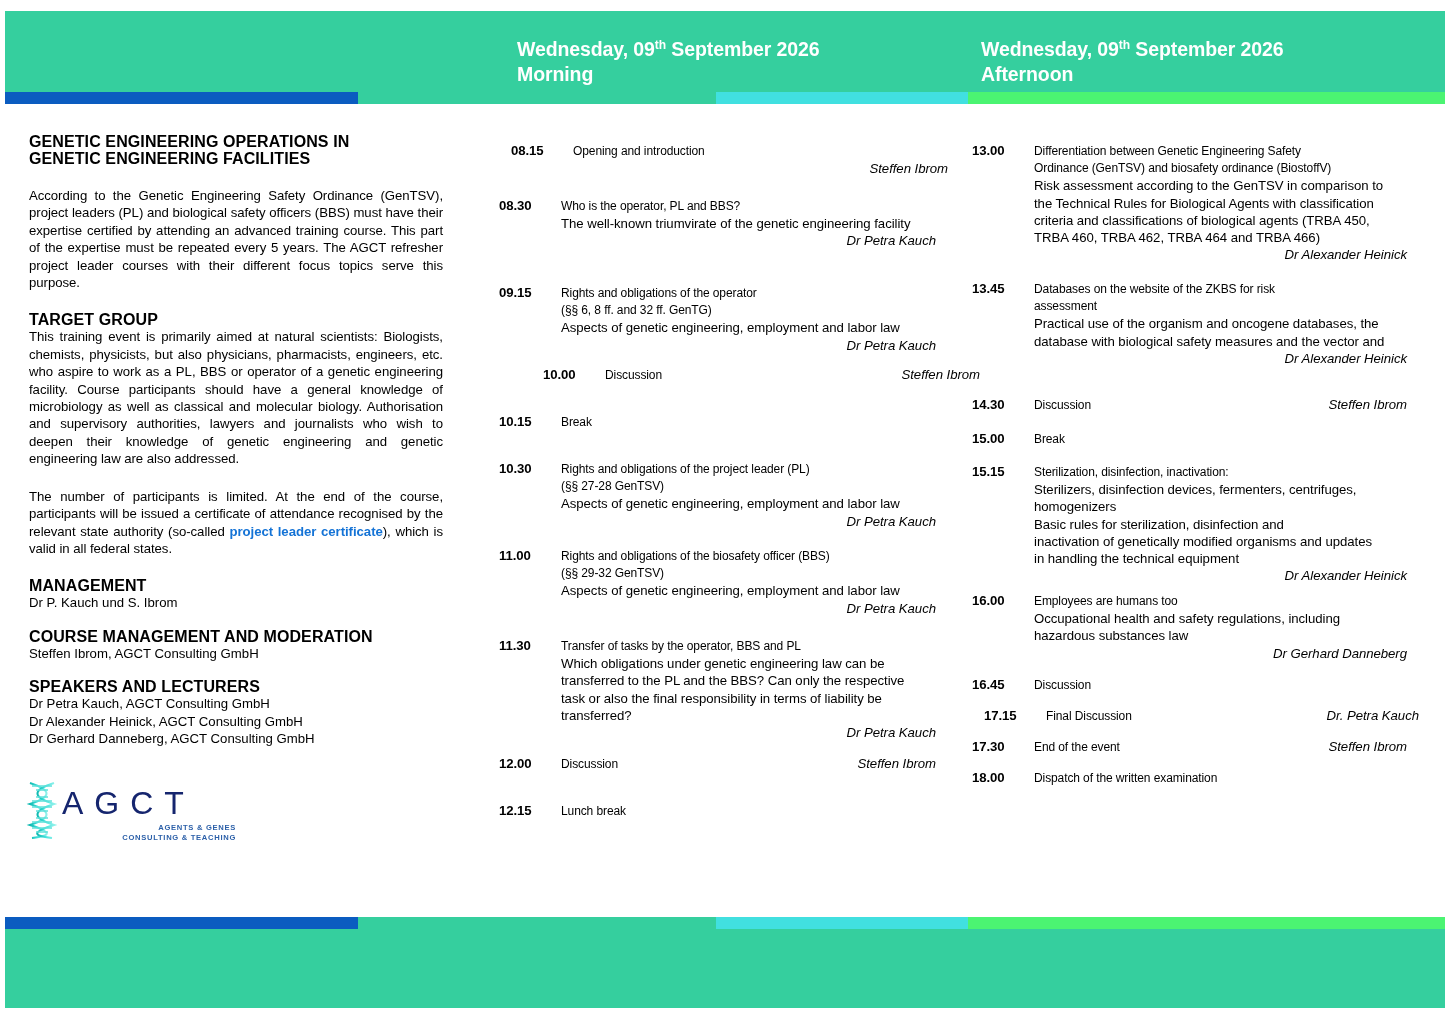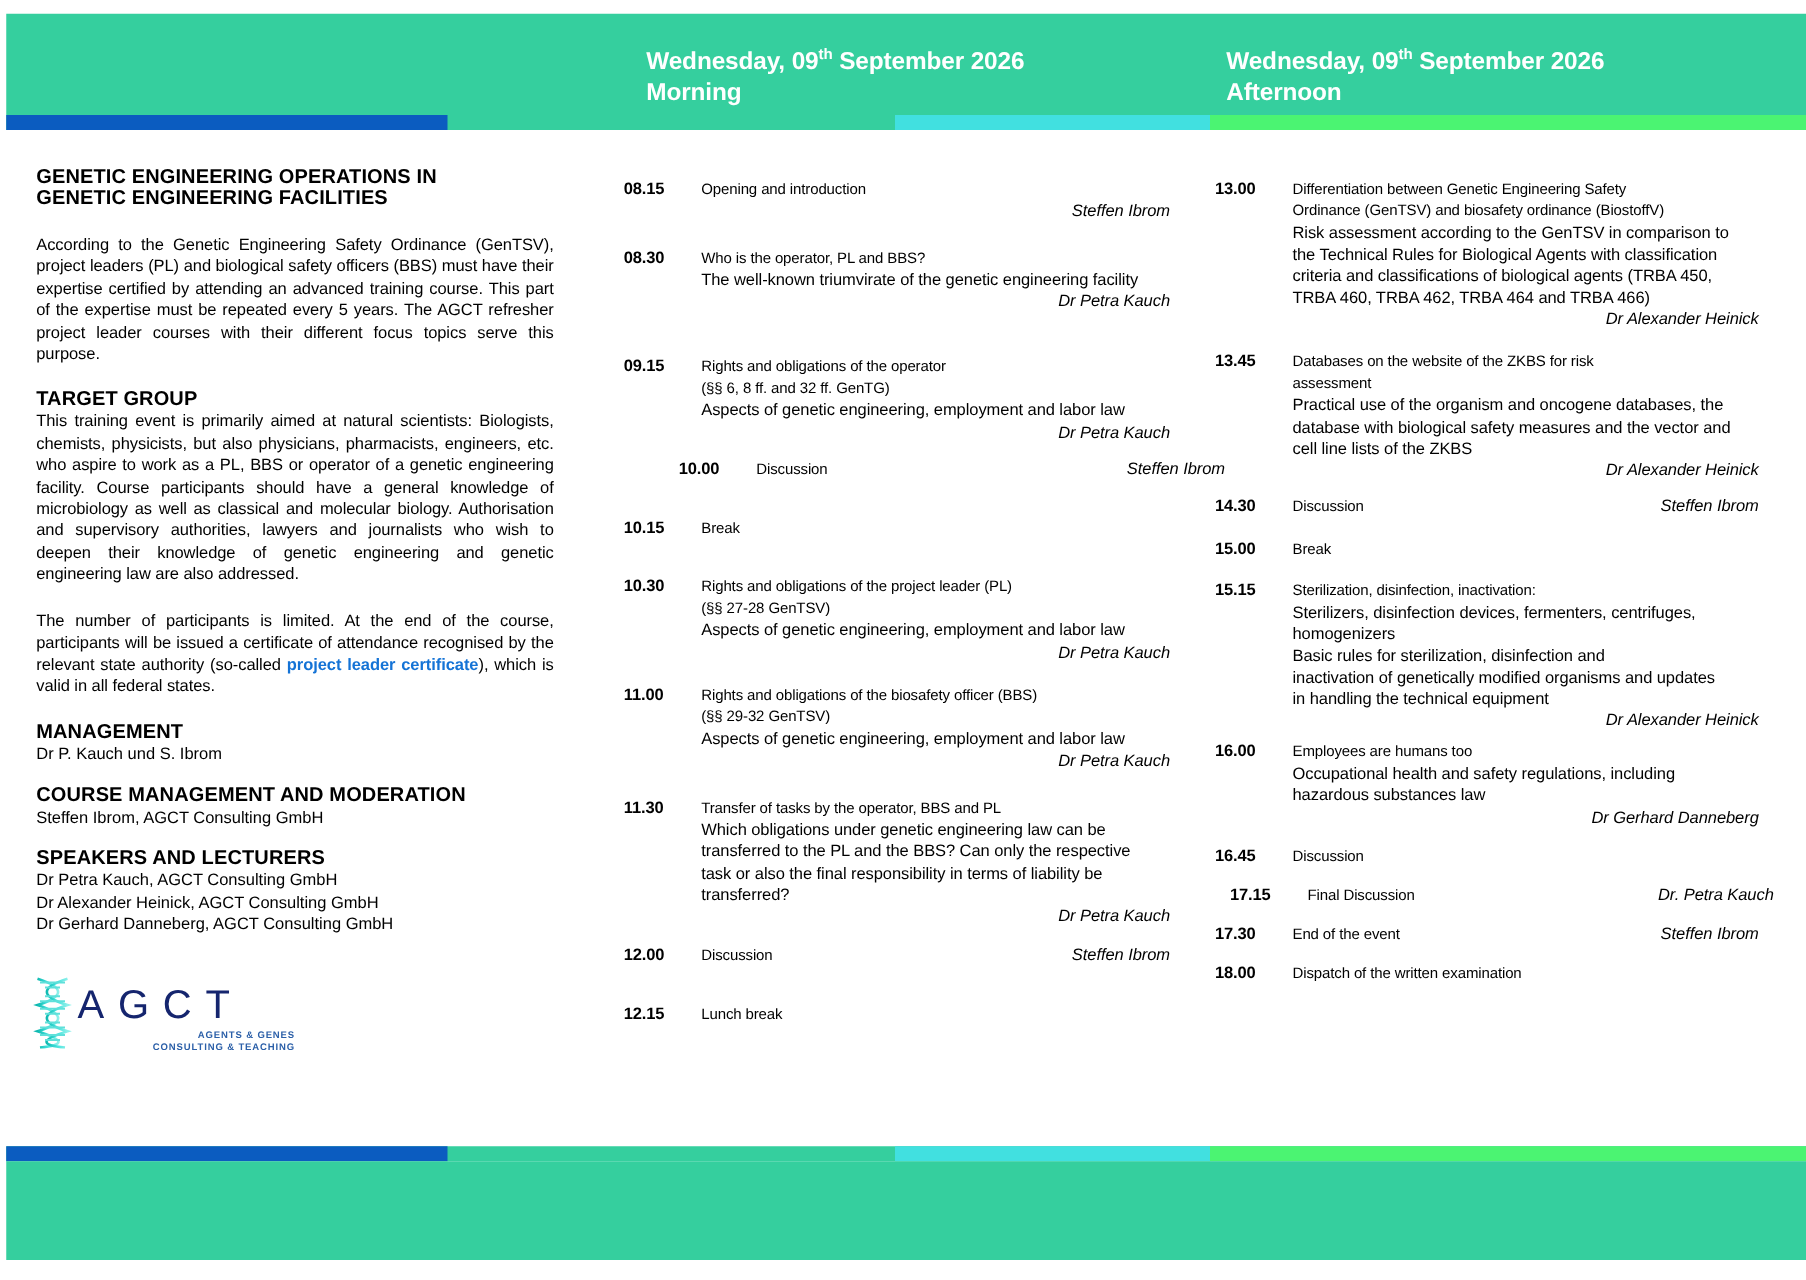--- a/index.html
+++ b/index.html
@@ -269,21 +269,21 @@
       </g>
     </svg>
     <div class="logo-word">AGCT</div>
     <div class="logo-sub">
       <div>AGENTS &amp; GENES</div>
       <div>CONSULTING &amp; TEACHING</div>
     </div>
   </div>
 
   <div class="col-mid" id="morning-col">
-      <div class="agenda-item" style="position: absolute; left: 0px; top: 0px; width: 100%;">
+      <div class="agenda-item" style="position: absolute; left: 12px; top: 0px; width: 100%;">
         <div class="a-time">08.15</div>
         <div class="a-body">
           <div class="a-title">Opening and introduction</div>
           <div class="a-speaker">Steffen Ibrom</div>
         </div>
       </div>
       <div class="agenda-item" style="position: absolute; left: 0px; top: 55px; width: 100%;">
         <div class="a-time">08.30</div>
         <div class="a-body">
           <div class="a-title">Who is the operator, PL and BBS?</div>
@@ -370,21 +370,20 @@
           <div class="a-speaker">Dr Alexander Heinick</div>
         </div>
       </div>
       <div class="agenda-item" style="position: absolute; left: 0px; top: 138px; width: 100%;">
         <div class="a-time">13.45</div>
         <div class="a-body">
           <div class="a-title">Databases on the website of the ZKBS for risk</div>
           <div class="a-title">assessment</div>
           <div class="a-desc">Practical use of the organism and oncogene databases, the</div>
           <div class="a-desc">database with biological safety measures and the vector and</div>
-          <div class="a-desc">cell line lists of the ZKBS</div>
           <div class="a-speaker">Dr Alexander Heinick</div>
         </div>
       </div>
       <div class="agenda-item" style="position: absolute; left: 0px; top: 254px; width: 100%;">
         <div class="a-time">14.30</div>
         <div class="a-inline-speaker">Steffen Ibrom</div>
         <div class="a-body">
           <div class="a-title">Discussion</div>
         </div>
       </div>

